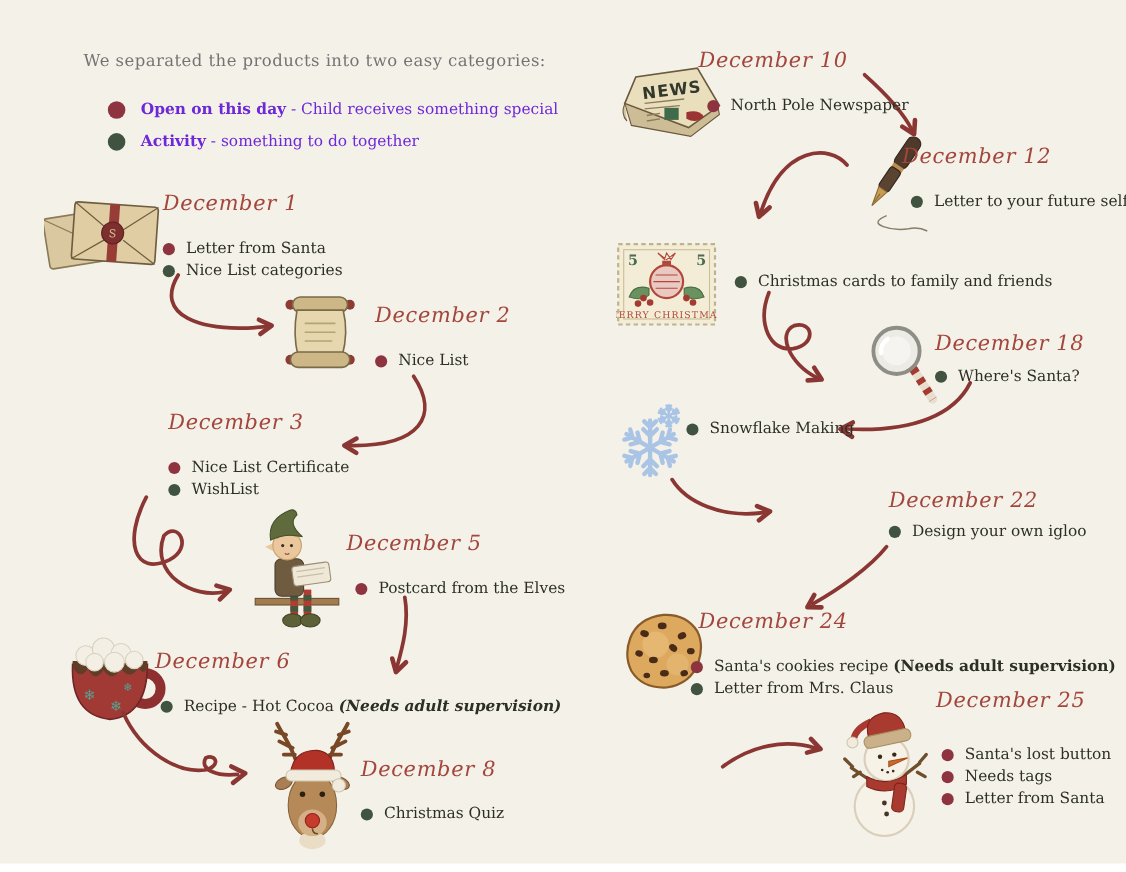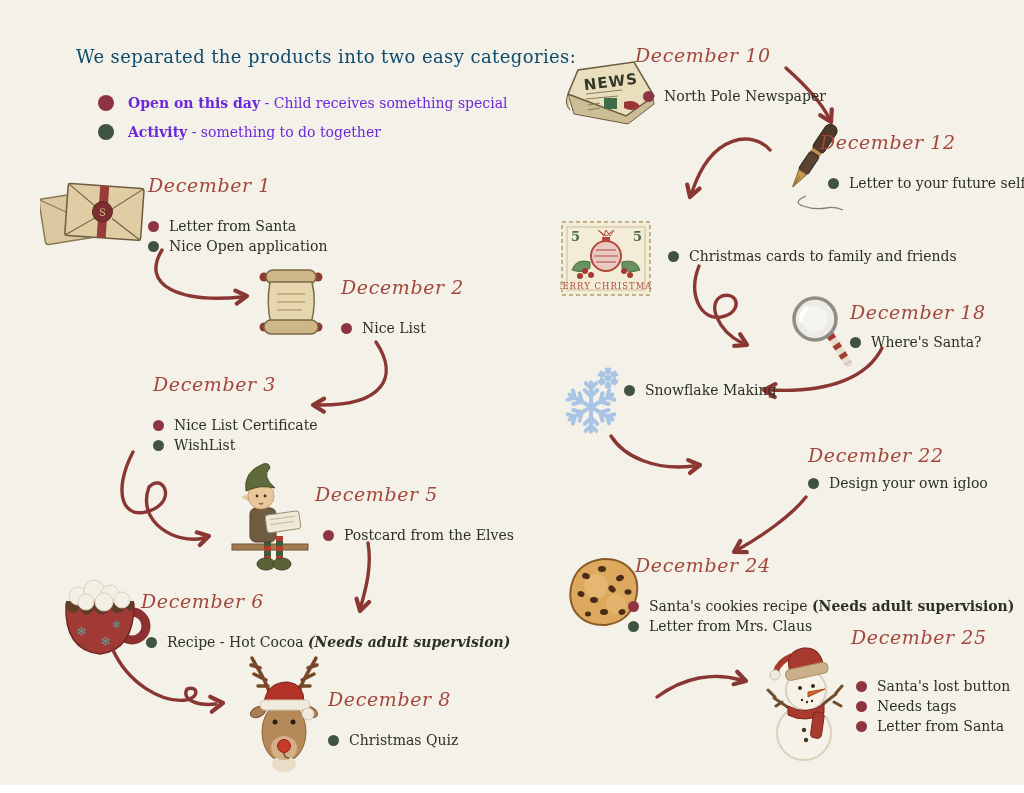--- a/index.html
+++ b/index.html
@@ -1,19 +1,19 @@
 <!DOCTYPE html>
 <html><head>
 <meta charset="utf-8">
 <style>
   html,body{margin:0;padding:0}
   body{width:1024px;height:793px;background:#f4f1e9;position:relative;overflow:hidden;
        font-family:"DejaVu Serif","Liberation Serif",serif;color:#2c3024}
   .abs{position:absolute}
-  .page-title{font-size:18px;color:#0c4a6e;letter-spacing:.4px}
+  .page-title{font-size:15px;color:#737373;letter-spacing:.4px}
   .legend-row{display:flex;align-items:center;gap:14px;margin-top:13px;font-size:14px;color:#6d28d9;white-space:nowrap}
   .legend-dot{width:16px;height:16px;border-radius:50%;flex:0 0 auto}
   .entry .date{font-style:italic;font-size:19px;color:#a3463c;letter-spacing:.6px;white-space:nowrap}
   .entry .items{margin-top:23px}
   .item{display:flex;align-items:center;gap:10px;margin-top:5px;font-size:14px;white-space:nowrap;line-height:15px}
   .dot{width:11px;height:11px;border-radius:50%;flex:0 0 auto}
   .c-open{background:#8e3440}
   .c-activity{background:#3f5340}
   .b{font-weight:bold}
   .bi{font-weight:bold;font-style:italic}
@@ -305,21 +305,21 @@
 
 <div class="entry abs" style="left:148px;top:174px">
   <div class="date">December 1</div>
   <div class="items">
     <div class="item">
         <span class="dot c-open"></span>
         <span>Letter from Santa</span>
       </div>
     <div class="item">
         <span class="dot c-activity"></span>
-        <span>Nice Open application</span>
+        <span>Nice List categories</span>
       </div>
   </div>
 </div>
 
 <div class="entry abs" style="left:341px;top:276px">
   <div class="date">December 2</div>
   <div class="items">
     <div class="item">
         <span class="dot c-open"></span>
         <span>Nice List</span>

